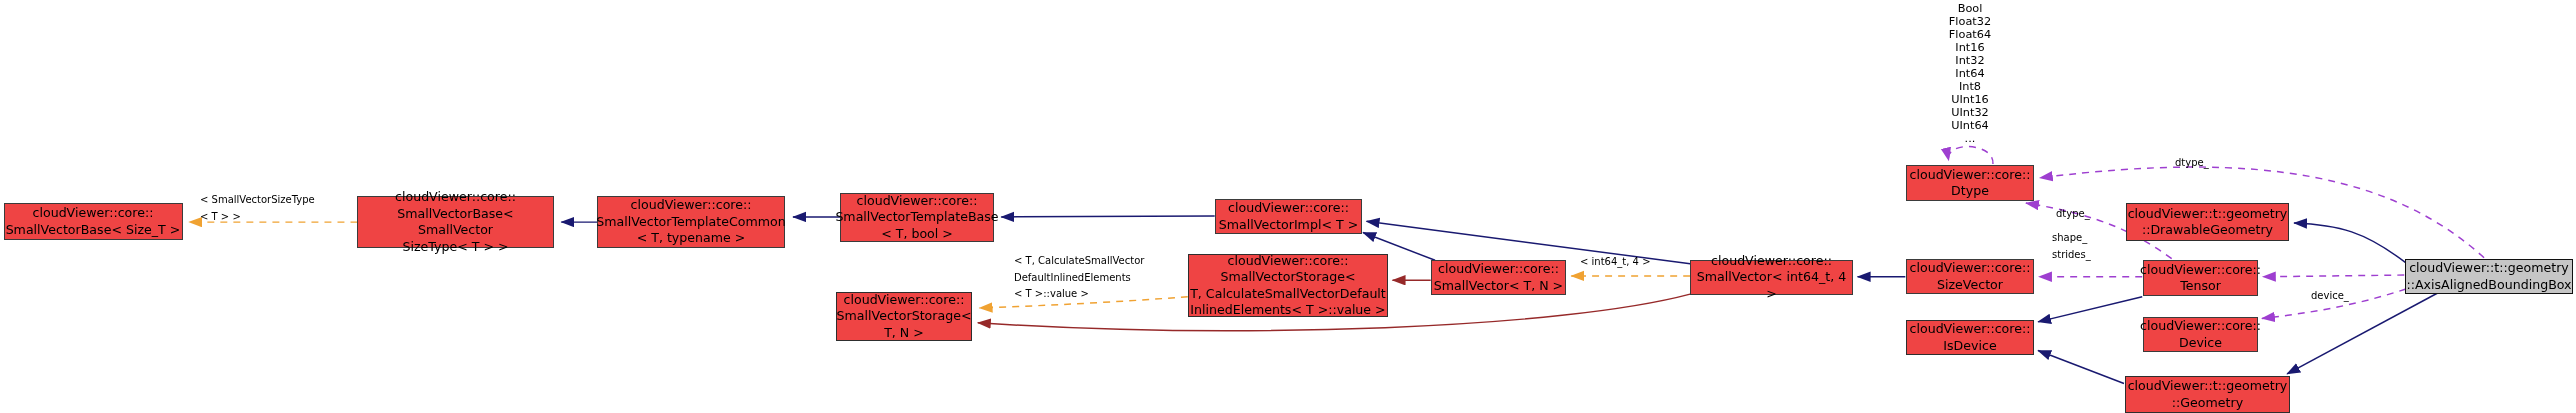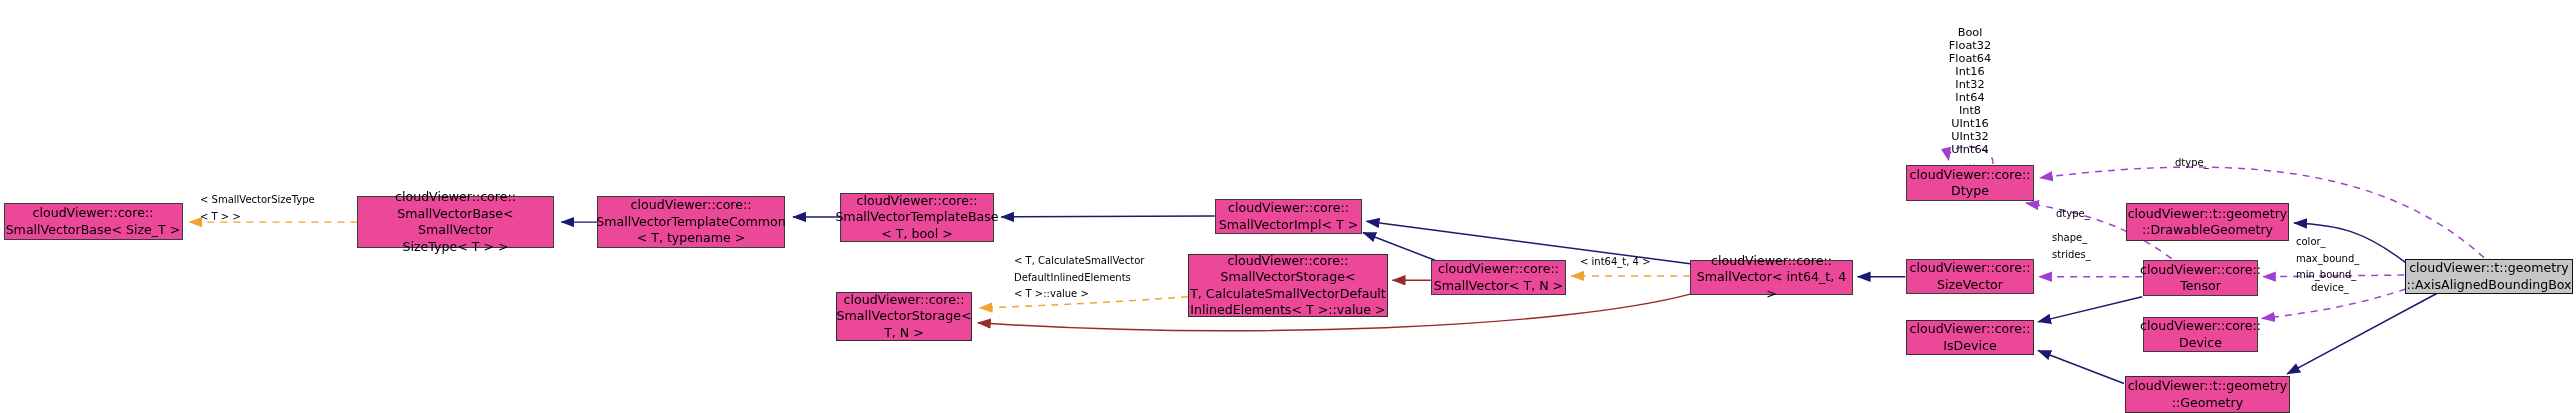--- a/index.html
+++ b/index.html
@@ -13,40 +13,39 @@
   }
   svg.edges{position:absolute;left:0;top:0;width:2576px;height:413px;}
   .node{
     position:absolute;
     box-sizing:border-box;
     display:flex;align-items:center;justify-content:center;
     text-align:center;
     white-space:pre-line;
     font-size:12.6px;line-height:16.5px;
     border:1.3px solid #3b3b3b;
-    background:#ec4899;
+    background:#ef4444;
     z-index:2;
     cursor:pointer;
   }
   .node.thick{border-width:1.7px;border-color:#2e2e2e;}
   .node.hl{background:#c6c6c6;border:1.5px solid #101010;}
   .elabel{
     position:absolute;
     white-space:pre-line;
     text-align:left;
     font-size:10px;line-height:16.5px;
     z-index:1;
   }
   .typelist{
     position:absolute;
     white-space:pre-line;
     text-align:center;
     font-size:11.3px;line-height:13px;
     z-index:1;
-    margin-top:24px;
   }
 </style>
 </head>
 <body>
 
 <div class="canvas">
 
   <svg class="edges" xmlns="http://www.w3.org/2000/svg" viewBox="0 0 2967 476" width="2576" height="413">
     <defs>
       <marker id="arr-blue" markerUnits="userSpaceOnUse" markerWidth="17" markerHeight="13" refX="15" refY="6" orient="auto">
@@ -133,24 +132,21 @@
   <div class="elabel" style="left:200px;top:192px;width:143px">&lt; SmallVectorSizeType
 &lt; T &gt; &gt;</div>
   <div class="elabel" style="left:1014px;top:253px;width:161px">&lt; T, CalculateSmallVector
 DefaultInlinedElements
 &lt; T &gt;::value &gt;</div>
   <div class="elabel" style="left:1580px;top:254px;width:100px">&lt; int64_t, 4 &gt;</div>
   <div class="elabel" style="left:2175px;top:155px;width:69px">dtype_</div>
   <div class="elabel" style="left:2056px;top:206px;width:69px">dtype_</div>
   <div class="elabel" style="left:2052px;top:230px;width:65px">shape_
 strides_</div>
-  <div class="elabel" style="left:2296px;top:234px;width:96px">color_
-max_bound_
-min_bound_</div>
-  <div class="elabel" style="left:2311px;top:280px;width:69px">device_</div>
+  <div class="elabel" style="left:2311px;top:288px;width:69px">device_</div>
 
   <div class="typelist" style="left:1930px;top:1.7px;width:80px">Bool
 Float32
 Float64
 Int16
 Int32
 Int64
 Int8
 UInt16
 UInt32

